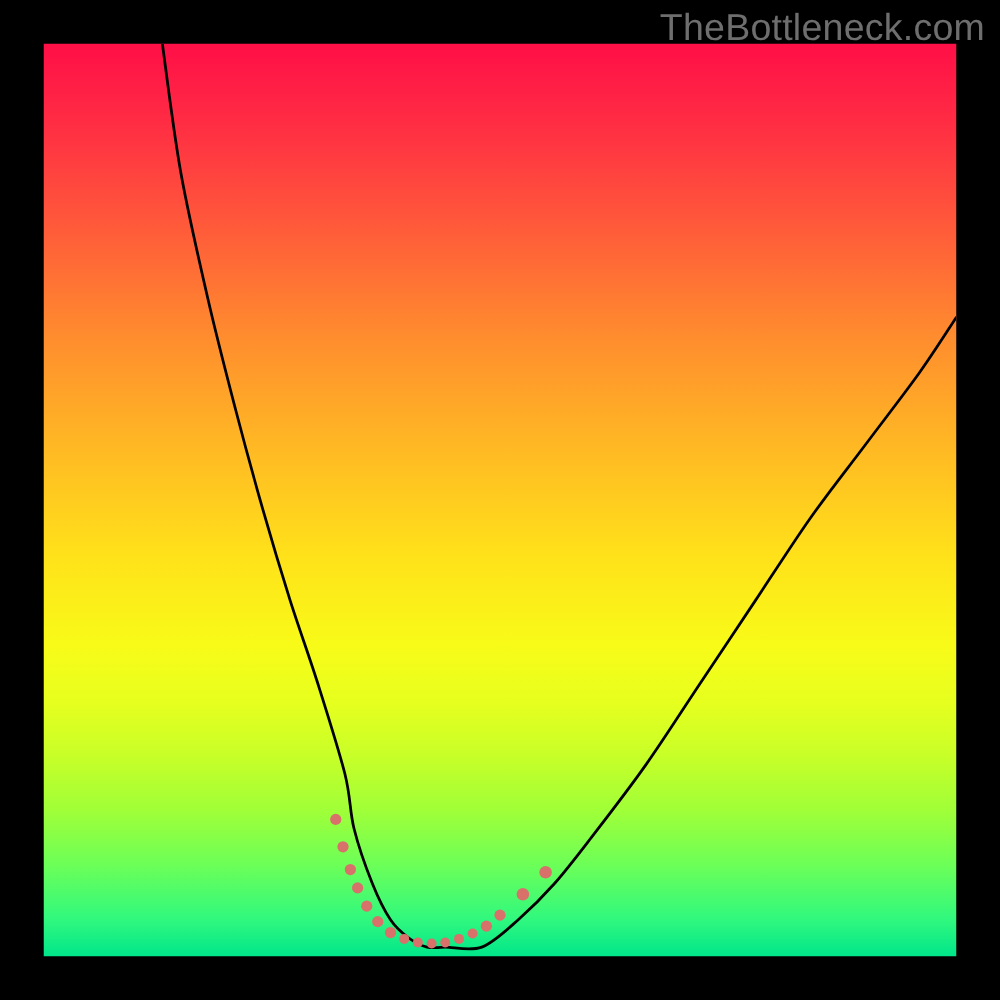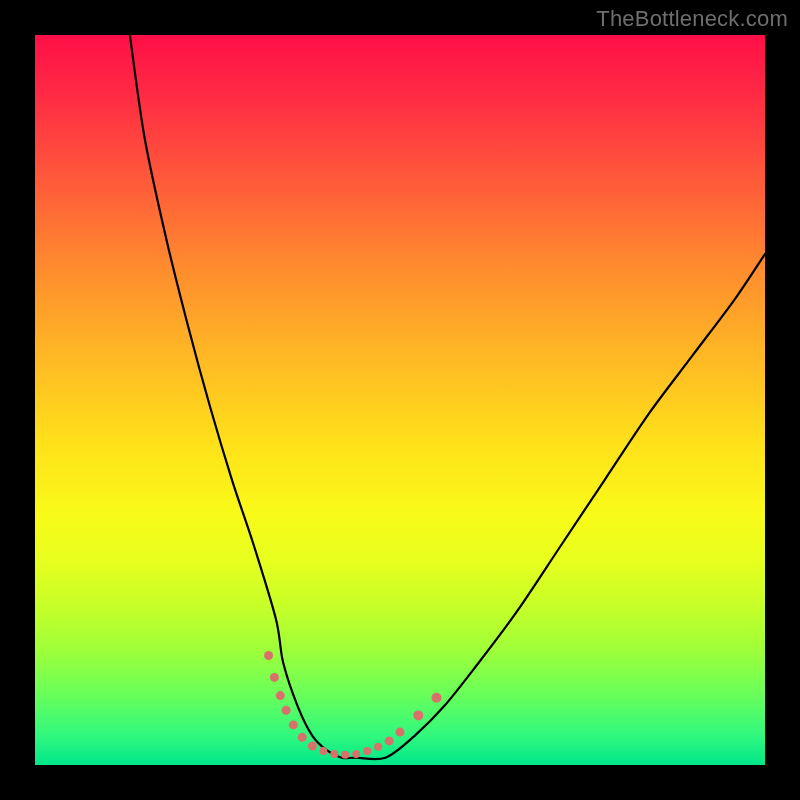--- a/index.html
+++ b/index.html
@@ -49,21 +49,21 @@
     left: 0;
     top: 0;
     width: 730px;
     height: 730px;
   }
   .watermark {
     position: absolute;
     top: 6px;
     right: 12px;
     color: #6e6e6e;
-    font-size: 22px;
+    font-size: 30px;
     letter-spacing: 0.2px;
     user-select: none;
     pointer-events: none;
   }
 </style>
 </head>
 <body>
 
 <div class="frame">
   <div class="plot">

